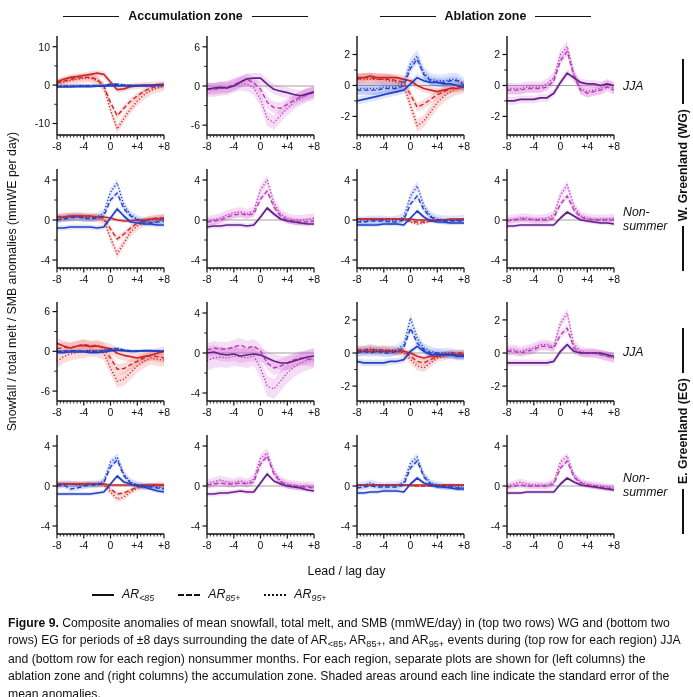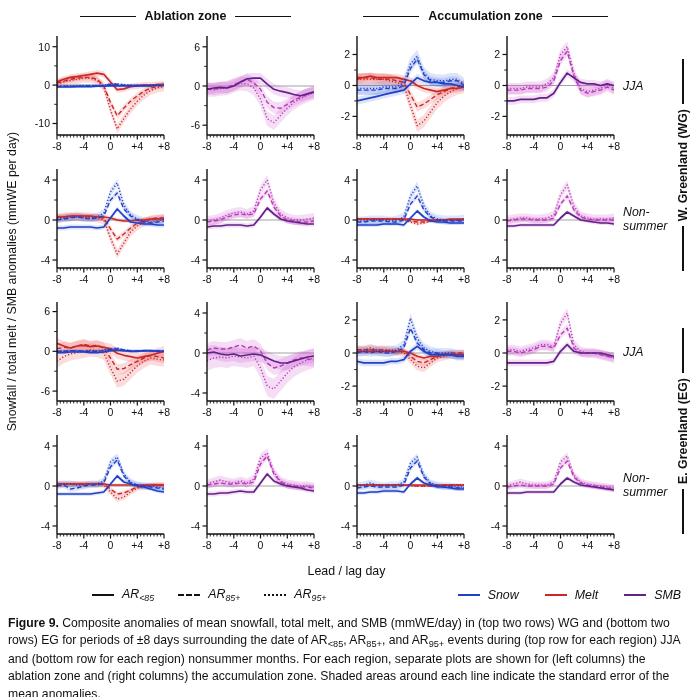--- a/index.html
+++ b/index.html
@@ -37,26 +37,26 @@
 
 <div class="figwrap">
   <div class="fig-main">
     <div class="ylab-col">
       <span class="vert-text">Snowfall / total melt / SMB anomalies (mmWE per day)</span>
     </div>
     <div class="center-col">
       <div class="hdr-row">
         <div class="hdr-cell">
           <span class="hdr-line"></span>
-          <span class="hdr-text">Ablation zone</span>
+          <span class="hdr-text">Accumulation zone</span>
           <span class="hdr-line"></span>
         </div>
         <div class="hdr-cell">
           <span class="hdr-line"></span>
-          <span class="hdr-text">Accumulation zone</span>
+          <span class="hdr-text">Ablation zone</span>
           <span class="hdr-line"></span>
         </div>
       </div>
       <div id="panels">
           <div class="panel"><svg width="150" height="133" viewBox="0 0 150 133">
               <clipPath id="cp00">
                 <rect x="34" y="2" width="107" height="101"></rect>
               </clipPath>
               <line x1="34" x2="141" y1="53.1" y2="53.1" stroke="#8a8a8a" stroke-width="0.8"></line>
               <g clip-path="url(#cp00)">
@@ -1134,29 +1134,15 @@
         </div>
         <div class="lg-item">
           <span class="lg-line" style="border-top-style: dashed;"></span>
           <span>AR<sub>85+</sub></span>
         </div>
         <div class="lg-item">
           <span class="lg-line" style="border-top-style: dotted;"></span>
           <span>AR<sub>95+</sub></span>
         </div>
       </div>
-    <div class="lg-right" id="legend-vars">
-        <div class="lg-item">
-          <span class="lg-line" style="border-top-color: rgb(33, 64, 200);"></span>
-          <span>Snow</span>
-        </div>
-        <div class="lg-item">
-          <span class="lg-line" style="border-top-color: rgb(204, 39, 39);"></span>
-          <span>Melt</span>
-        </div>
-        <div class="lg-item">
-          <span class="lg-line" style="border-top-color: rgb(94, 35, 135);"></span>
-          <span>SMB</span>
-        </div>
-      </div>
   </div>
   <div class="caption" id="caption"><b>Figure 9.</b><span> Composite anomalies of mean snowfall, total melt, and SMB (mmWE/day) in (top two rows) WG and (bottom two rows) EG for periods of ±8 days surrounding the date of AR</span><span class="cap-sub">&lt;85</span><span>, AR</span><span class="cap-sub">85+</span><span>, and AR</span><span class="cap-sub">95+</span><span> events during (top row for each region) JJA and (bottom row for each region) nonsummer months. For each region, separate plots are shown for (left columns) the ablation zone and (right columns) the accumulation zone. Shaded areas around each line indicate the standard error of the mean anomalies.</span></div>
 </div>
 
 </body></html>

